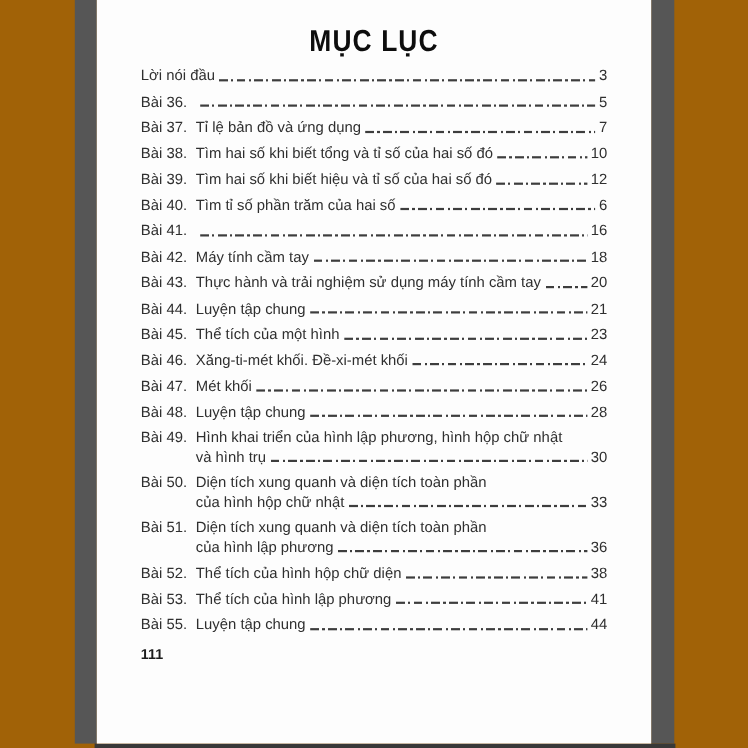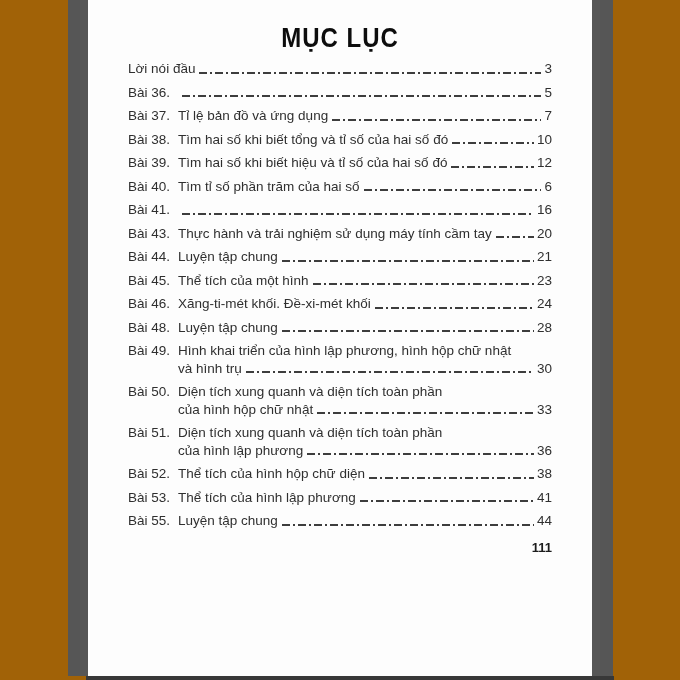--- a/index.html
+++ b/index.html
@@ -64,21 +64,20 @@
       #3d3d3d 11px,#3d3d3d 13px,
       transparent 13px,transparent 16px);
   }
   .pg{
     flex:0 0 auto;
     text-align:right;
     color:#2f2f2f;
   }
   .folio{
     margin-top:10px;
-    text-align:right;
     font-size:13px;
     font-weight:bold;
     color:#1c1c1c;
   }
 </style>
 </head>
 <body>
 
 <div class="photo">
   <div class="shadow-left"></div>
@@ -136,20 +135,28 @@
         </div>
         <div class="entry">
           <div class="row">
             <span class="lbl">Bài 41.</span>
             <span class="leader"></span>
             <span class="pg">16</span>
           </div>
         </div>
         <div class="entry">
           <div class="row">
+            <span class="lbl">Bài 42.</span>
+            <span class="titl">Máy tính cầm tay</span>
+            <span class="leader"></span>
+            <span class="pg">18</span>
+          </div>
+        </div>
+        <div class="entry">
+          <div class="row">
             <span class="lbl">Bài 43.</span>
             <span class="titl">Thực hành và trải nghiệm sử dụng máy tính cầm tay</span>
             <span class="leader"></span>
             <span class="pg">20</span>
           </div>
         </div>
         <div class="entry">
           <div class="row">
             <span class="lbl">Bài 44.</span>
             <span class="titl">Luyện tập chung</span>
@@ -164,20 +171,28 @@
             <span class="leader"></span>
             <span class="pg">23</span>
           </div>
         </div>
         <div class="entry">
           <div class="row">
             <span class="lbl">Bài 46.</span>
             <span class="titl">Xăng-ti-mét khối. Đề-xi-mét khối</span>
             <span class="leader"></span>
             <span class="pg">24</span>
+          </div>
+        </div>
+        <div class="entry">
+          <div class="row">
+            <span class="lbl">Bài 47.</span>
+            <span class="titl">Mét khối</span>
+            <span class="leader"></span>
+            <span class="pg">26</span>
           </div>
         </div>
         <div class="entry">
           <div class="row">
             <span class="lbl">Bài 48.</span>
             <span class="titl">Luyện tập chung</span>
             <span class="leader"></span>
             <span class="pg">28</span>
           </div>
         </div>

